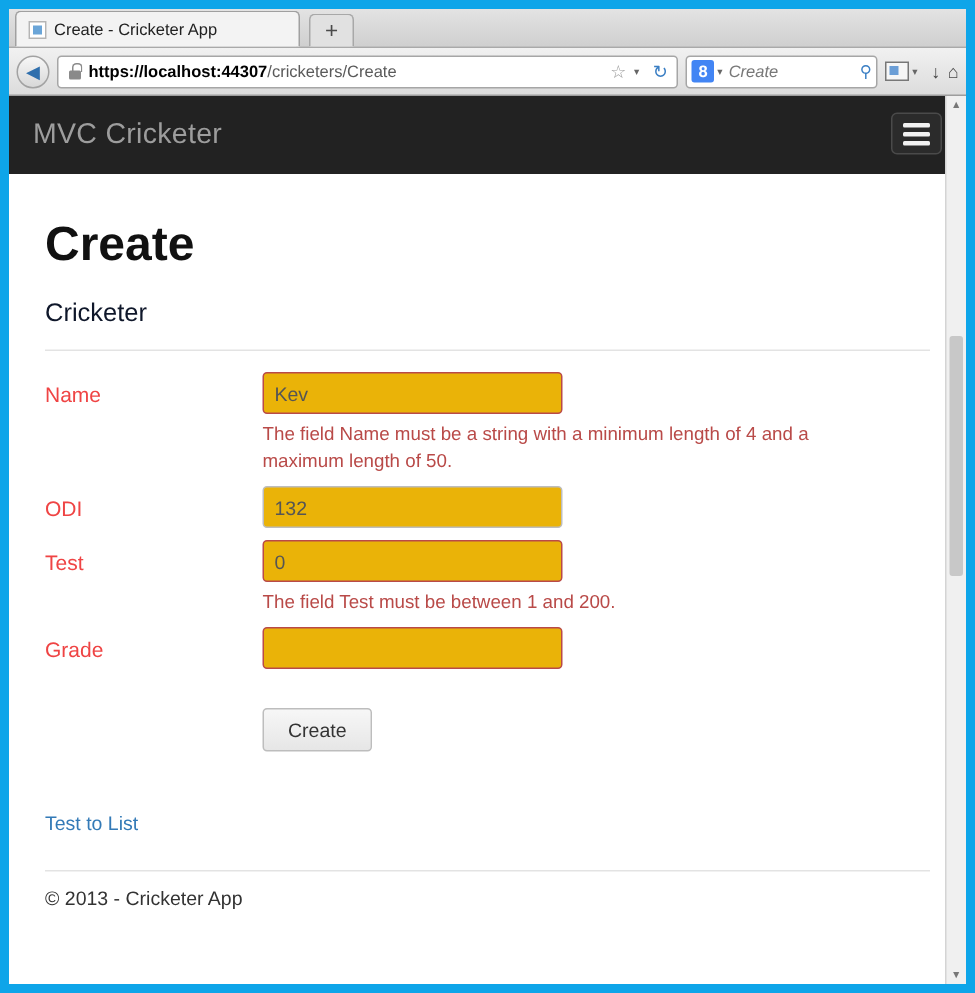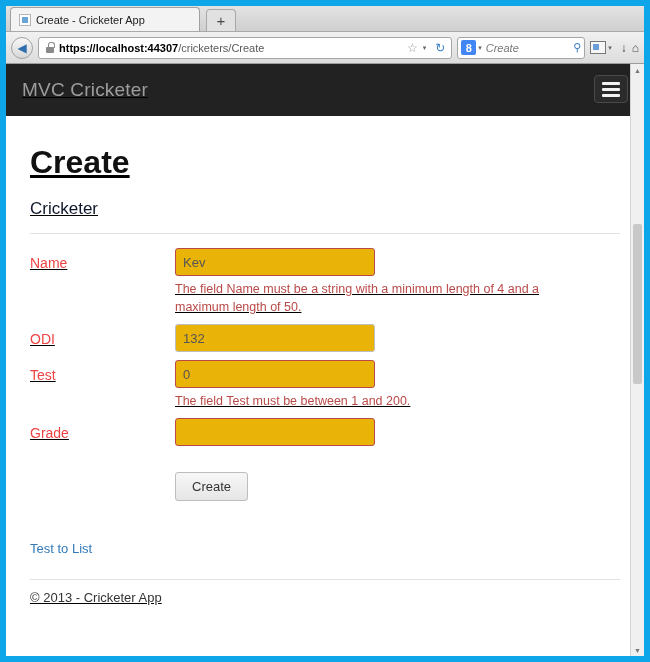--- a/index.html
+++ b/index.html
@@ -164,21 +164,20 @@
   .boxicon::after{
     content:""; position:absolute; left:2px; top:2px;
     width:6px; height:6px; background:#6b9ed6;
   }
   
   .page {
     flex: 1 1 auto;
     background: #ffffff;
     position: relative;
     overflow: hidden;
-    text-decoration: underline;
   }
   .scrollbar {
     position: absolute; right: 0; top: 0; bottom: 0;
     width: 14px;
     background: #f0f0f0;
     border-left: 1px solid #d4d4d4;
   }
   .scroll-thumb {
     position: absolute; left: 2px; right: 2px;
     top: 160px; height: 160px;

